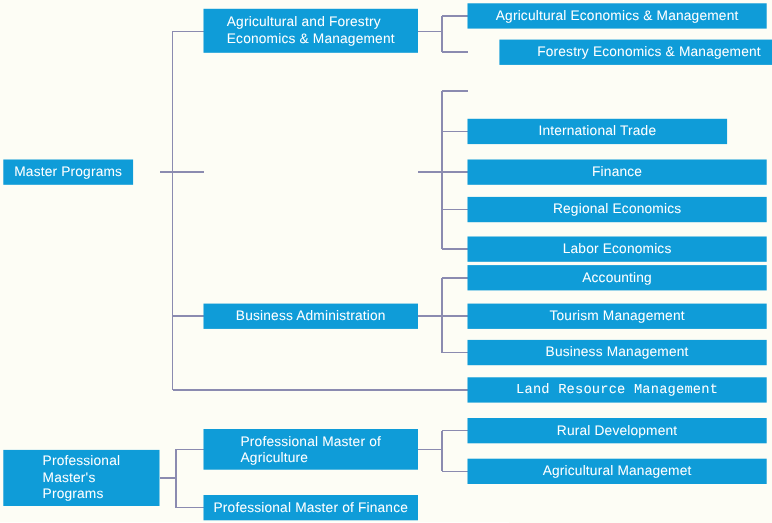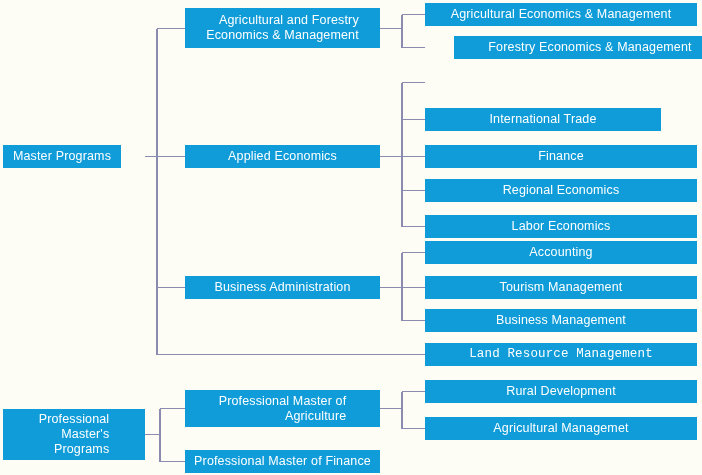--- a/index.html
+++ b/index.html
@@ -25,21 +25,21 @@
     pointer-events: none;
   }
   .node {
     position: absolute;
     box-sizing: border-box;
     background: #0f9cd8;
     color: #ffffff;
     display: flex;
     align-items: center;
     justify-content: center;
-    text-align: right;
+    text-align: left;
     line-height: 1.18;
     letter-spacing: 0.15px;
     white-space: pre-line;
     z-index: 2;
   }
   .lvl1 { font-size: 12.5px; }
   .lvl2 { font-size: 12.5px; }
   .lvl3 { font-size: 12.5px; }
 </style>
 </head>
@@ -90,21 +90,20 @@
 
   <div class="node lvl1" style="left:3px; top:145px; width:118px; height:23px;">Master Programs</div>
 
   <div class="node lvl1" style="left:3px; top:409px; width:142px; height:51px;">Professional
 Master's
 Programs</div>
 
   <div class="node lvl2" style="left:185px; top:8px; width:195px; height:40px;">Agricultural and Forestry
 Economics &amp; Management</div>
 
-  <div class="node lvl2" style="left:185px; top:145px; width:195px; height:23px;">Applied Economics</div>
 
   <div class="node lvl2" style="left:185px; top:276px; width:195px; height:23px;">Business Administration</div>
 
   <div class="node lvl2" style="left:185px; top:390px; width:195px; height:37px;">Professional Master of
 Agriculture</div>
 
   <div class="node lvl2" style="left:185px; top:450px; width:195px; height:23px;">Professional Master of Finance</div>
 
   <div class="node lvl3" style="left:425px; top:3px; width:272px; height:23px;">Agricultural Economics &amp; Management</div>
 

